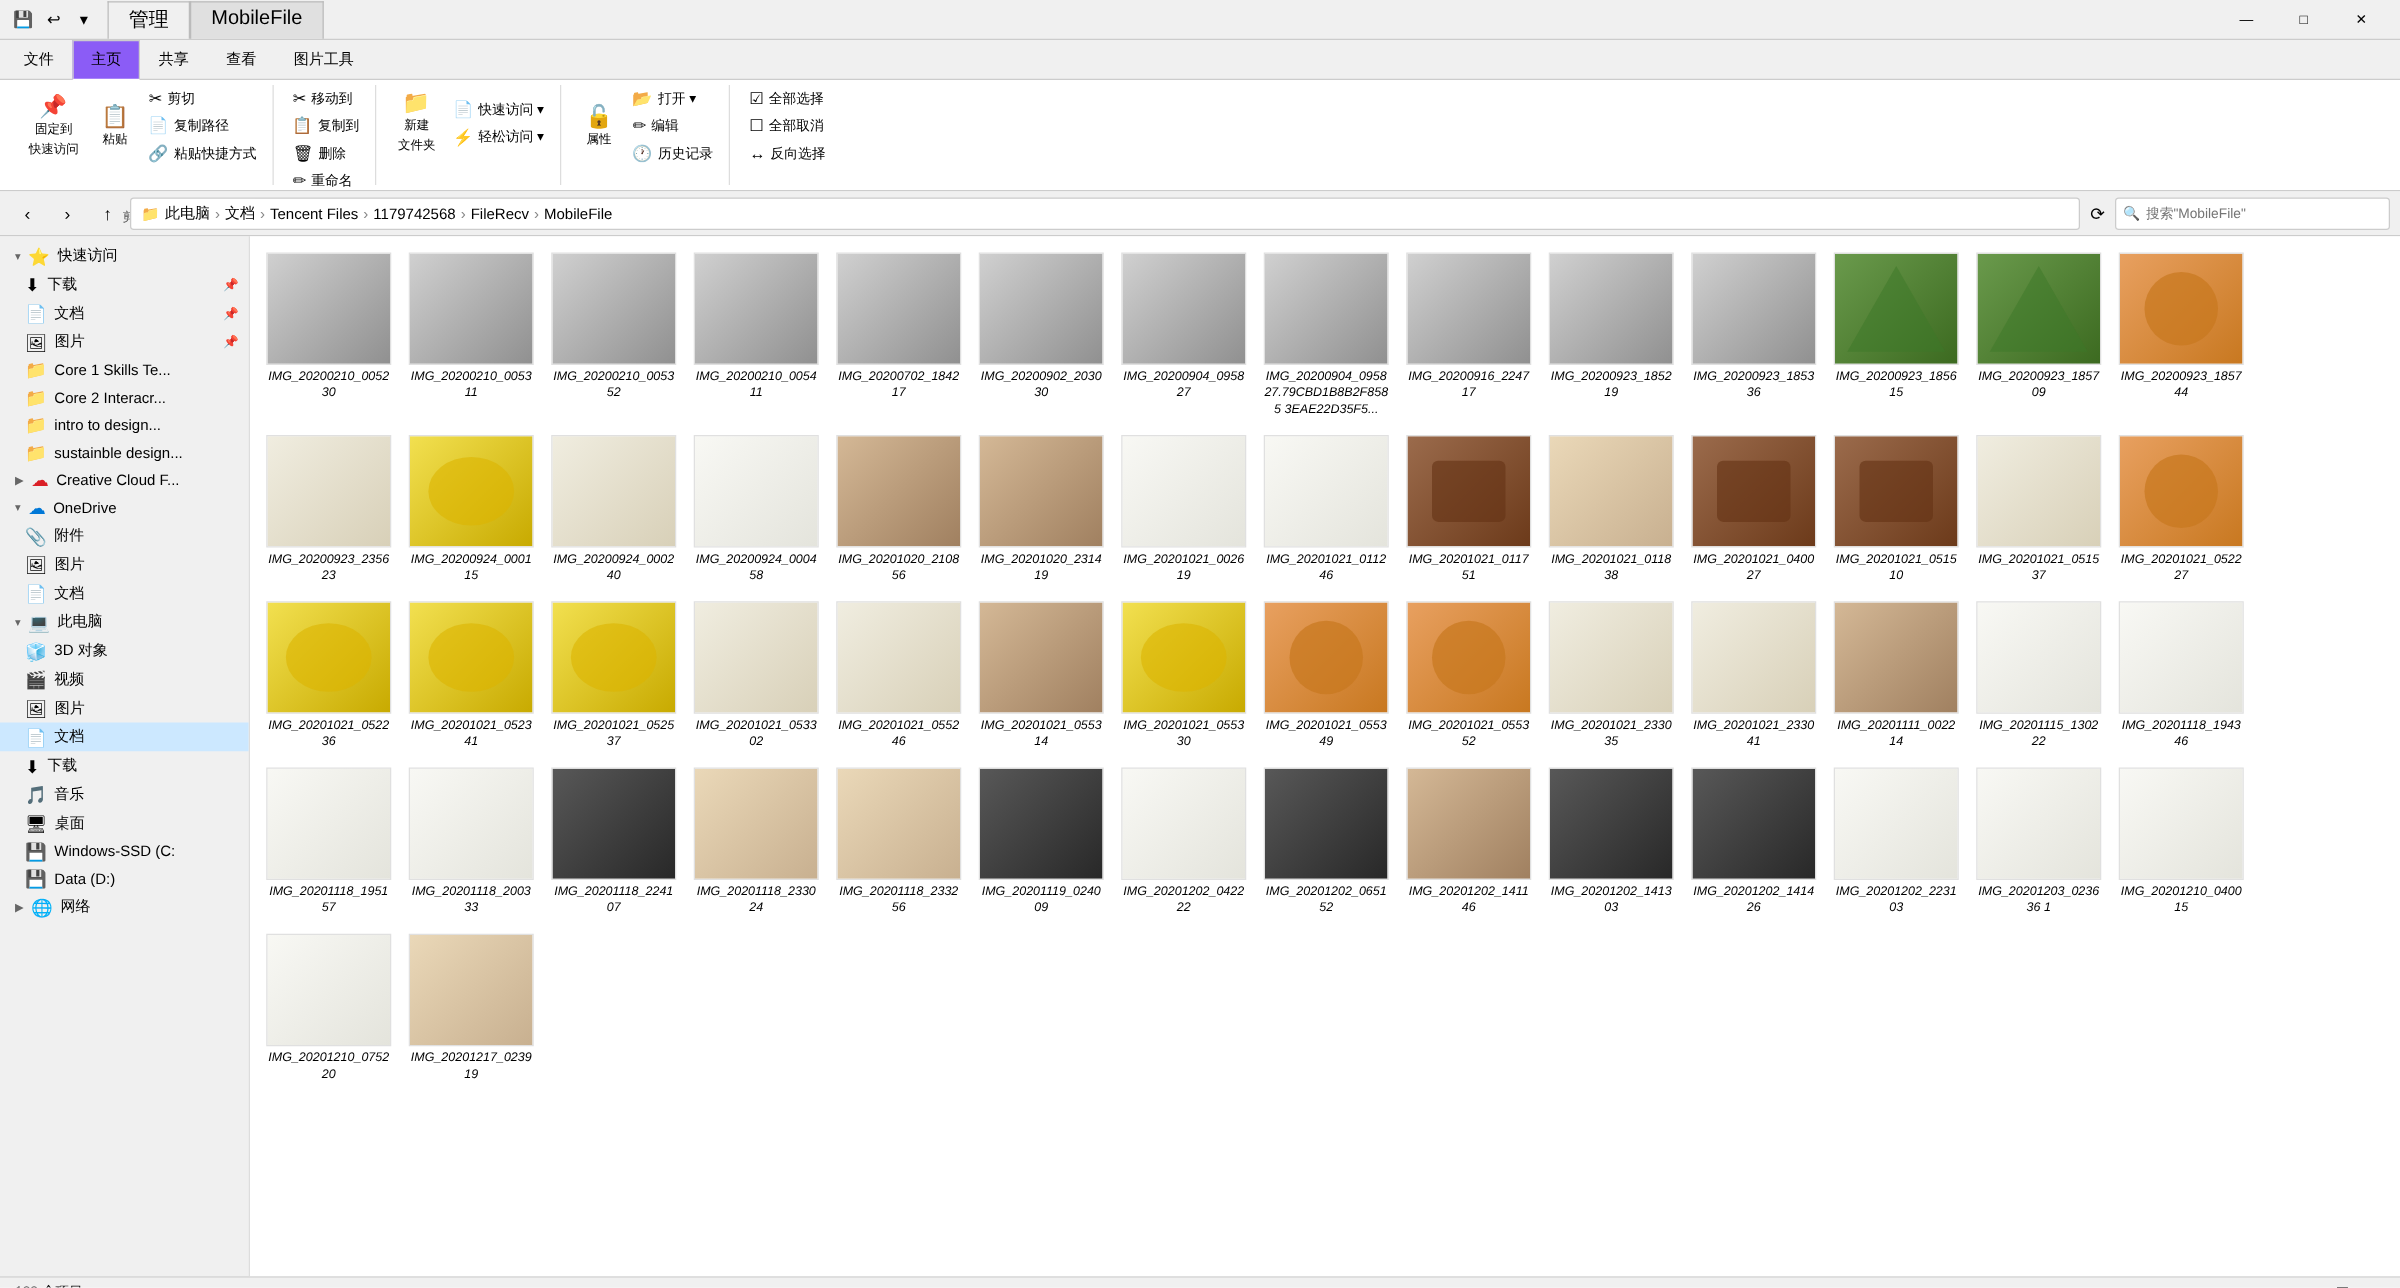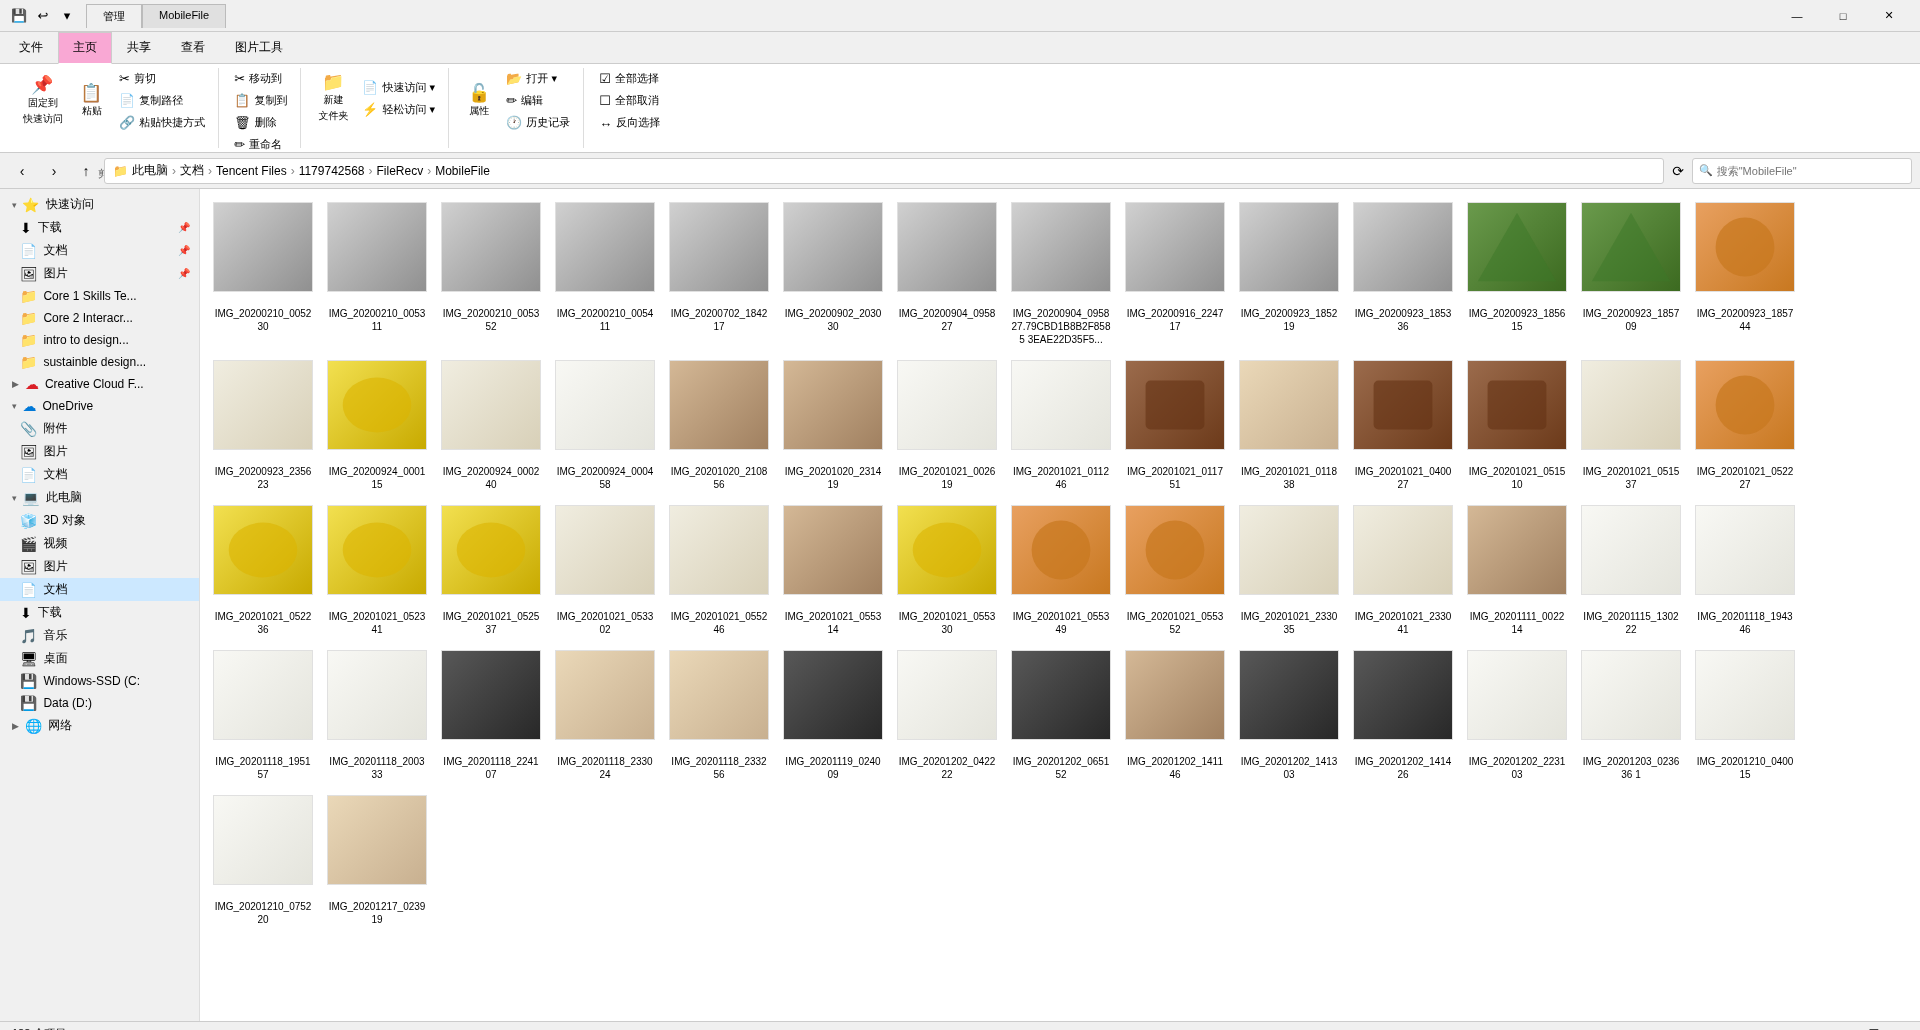--- a/index.html
+++ b/index.html
@@ -15,21 +15,21 @@
       padding: 0 8px;
       border-bottom: 1px solid #ccc;
     }
     #title-bar-left { display: flex; align-items: center; gap: 4px; }
     #title-bar-tabs { display: flex; gap: 0; }
     .title-tab {
       padding: 4px 16px;
       background: #e0e0e0;
       border: 1px solid #bbb;
       border-bottom: none;
-      font-size: 11px;
+      font-size: 16px;
       cursor: pointer;
     }
     .title-tab.active {
       background: #f0f0f0;
       font-weight: 500;
     }
     #title-bar-controls { display: flex; gap: 0; }
     .win-ctrl {
       width: 46px; height: 32px;
       display: flex; align-items: center; justify-content: center;
@@ -49,21 +49,21 @@
       padding: 0 4px;
       border-bottom: 1px solid #ccc;
     }
     .ribbon-tab {
       padding: 6px 14px;
       font-size: 12px;
       cursor: pointer;
       border: 1px solid transparent;
     }
     .ribbon-tab.active {
-      background: #f9a8d4;
+      background: #8b5cf6;
       border: 1px solid #ccc;
       border-bottom: 1px solid #fff;
       margin-bottom: -1px;
       z-index: 1;
     }
     #ribbon-content {
       display: flex;
       align-items: stretch;
       padding: 4px 8px;
       gap: 2px;
@@ -230,24 +230,25 @@
       align-items: center;
       justify-content: center;
       overflow: hidden;
       background: #f5f5f5;
       border: 1px solid #e0e0e0;
       position: relative;
     }
     .file-name {
       font-size: 10px;
       text-align: center;
-      margin-top: 15px;
+      margin-top: 3px;
       word-break: break-all;
       line-height: 1.3;
       max-width: 100px;
+      font-style: italic;
     }
 
     
     #status-bar {
       height: 24px;
       background: #f0f0f0;
       border-top: 1px solid #ccc;
       display: flex;
       align-items: center;
       padding: 0 12px;

